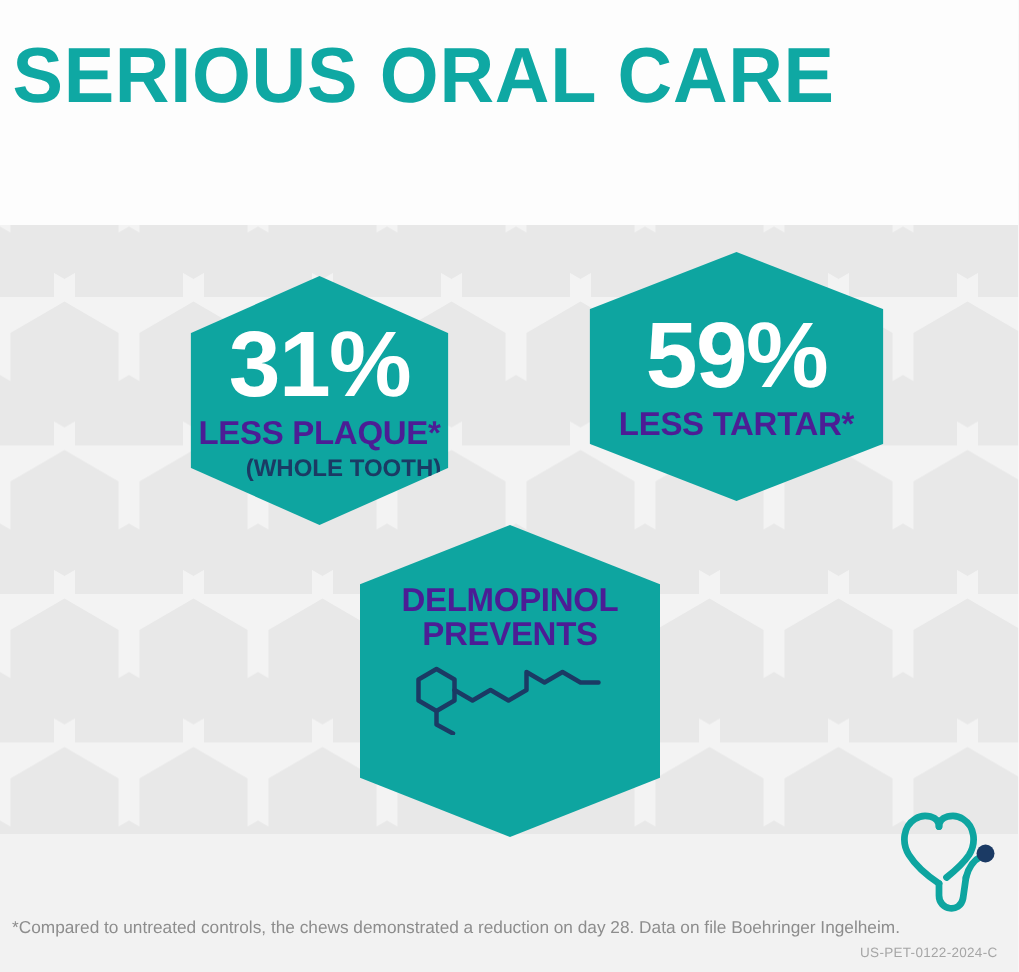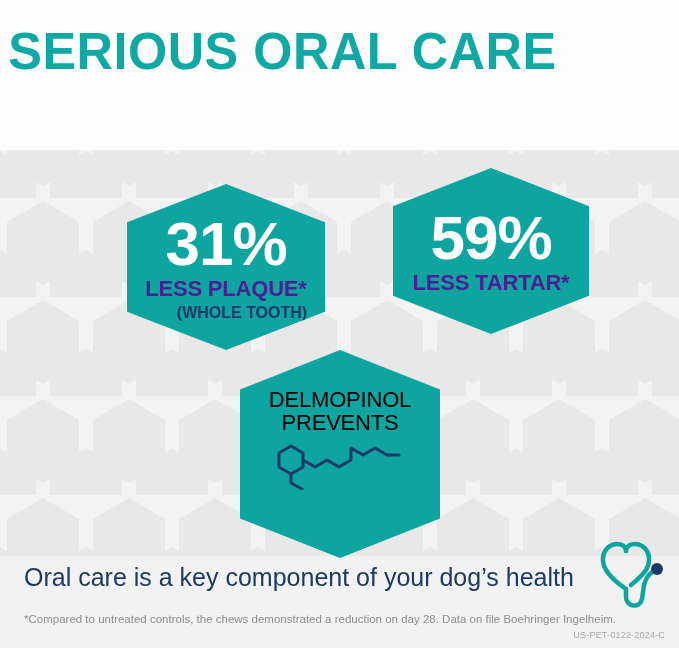--- a/index.html
+++ b/index.html
@@ -88,21 +88,21 @@
     display: flex;
     flex-direction: column;
     align-items: center;
     justify-content: center;
     -webkit-clip-path: polygon(50% 0%, 100% 23%, 100% 77%, 50% 100%, 0% 77%, 0% 23%);
     clip-path: polygon(50% 0%, 100% 23%, 100% 77%, 50% 100%, 0% 77%, 0% 23%);
   }
   #hex-plaque {
     left: 127px;
     top: 184px;
-    width: 198px;
+    width: 172px;
     height: 166px;
   }
   #hex-tartar {
     left: 353px;
     top: 168px;
     width: 196px;
     height: 166px;
     margin-left: 40px;
   }
   #hex-delmopinol {
@@ -134,24 +134,24 @@
   }
   .stat-sublabel {
     color: #1b3a64;
     font-size: 16px;
     line-height: 18px;
     font-weight: bold;
     margin-top: 3px;
     margin-left: 32px;
   }
   .del-top {
-    color: #000000;
+    color: #4c1d95;
     font-size: 22px;
     line-height: 23px;
-    font-weight: normal;
+    font-weight: bold;
     text-align: center;
     letter-spacing: -0.2px;
   }
   .del-bottom {
     color: #ffffff;
     font-size: 28px;
     line-height: 29px;
     font-weight: bold;
     text-align: center;
     letter-spacing: -0.4px;
@@ -168,21 +168,21 @@
     top: 562px;
     z-index: 7;
     color: #1b3a64;
     font-size: 25px;
     line-height: 30px;
     font-weight: normal;
     white-space: nowrap;
   }
   #footnote {
     position: absolute;
-    left: 24px;
+    left: 8px;
     top: 612px;
     z-index: 7;
     color: #8d8d8d;
     font-size: 11.5px;
     line-height: 14px;
     white-space: nowrap;
   }
   #code {
     position: absolute;
     right: 14px;
@@ -240,21 +240,20 @@
     <div class="del-top">PREVENTS</div>
     <svg id="molecule" width="130" height="48" viewBox="0 0 130 48" aria-hidden="true">
       <g fill="none" stroke="#1b3a64" stroke-width="3" stroke-linecap="round" stroke-linejoin="round">
         <polygon points="16,4 28,11 28,25 16,32 4,25 4,11"></polygon>
         <polyline points="16,32 16,41 27,47"></polyline>
         <polyline points="28,18 40,25 52,18 64,25 76,18 76,6 88,13 100,6 112,13 124,13"></polyline>
       </g>
     </svg>
   </div>
 
-  <div id="tagline">Oral care is a key component of your dog’s health</div>
 
   <div id="footnote">*Compared to untreated controls, the chews demonstrated a reduction on day 28. Data on file Boehringer Ingelheim.</div>
 
   <div id="code">US-PET-0122-2024-C</div>
 
   <svg id="stethoscope" width="76" height="74" viewBox="0 0 76 74" aria-hidden="true">
     <g fill="none" stroke="#0ea5a0" stroke-width="4.5" stroke-linecap="round" stroke-linejoin="round">
       <path d="M30 10 C30 3, 20 1, 14 5 C6 10, 5 21, 10 29 C15 37, 24 44, 30 48"></path>
       <path d="M30 10 C30 3, 40 1, 46 5 C54 10, 55 21, 50 29 C46 35, 40 40, 35 44"></path>
       <path d="M30 48 L30 56 C30 66, 44 68, 46 58 L48 44"></path>

